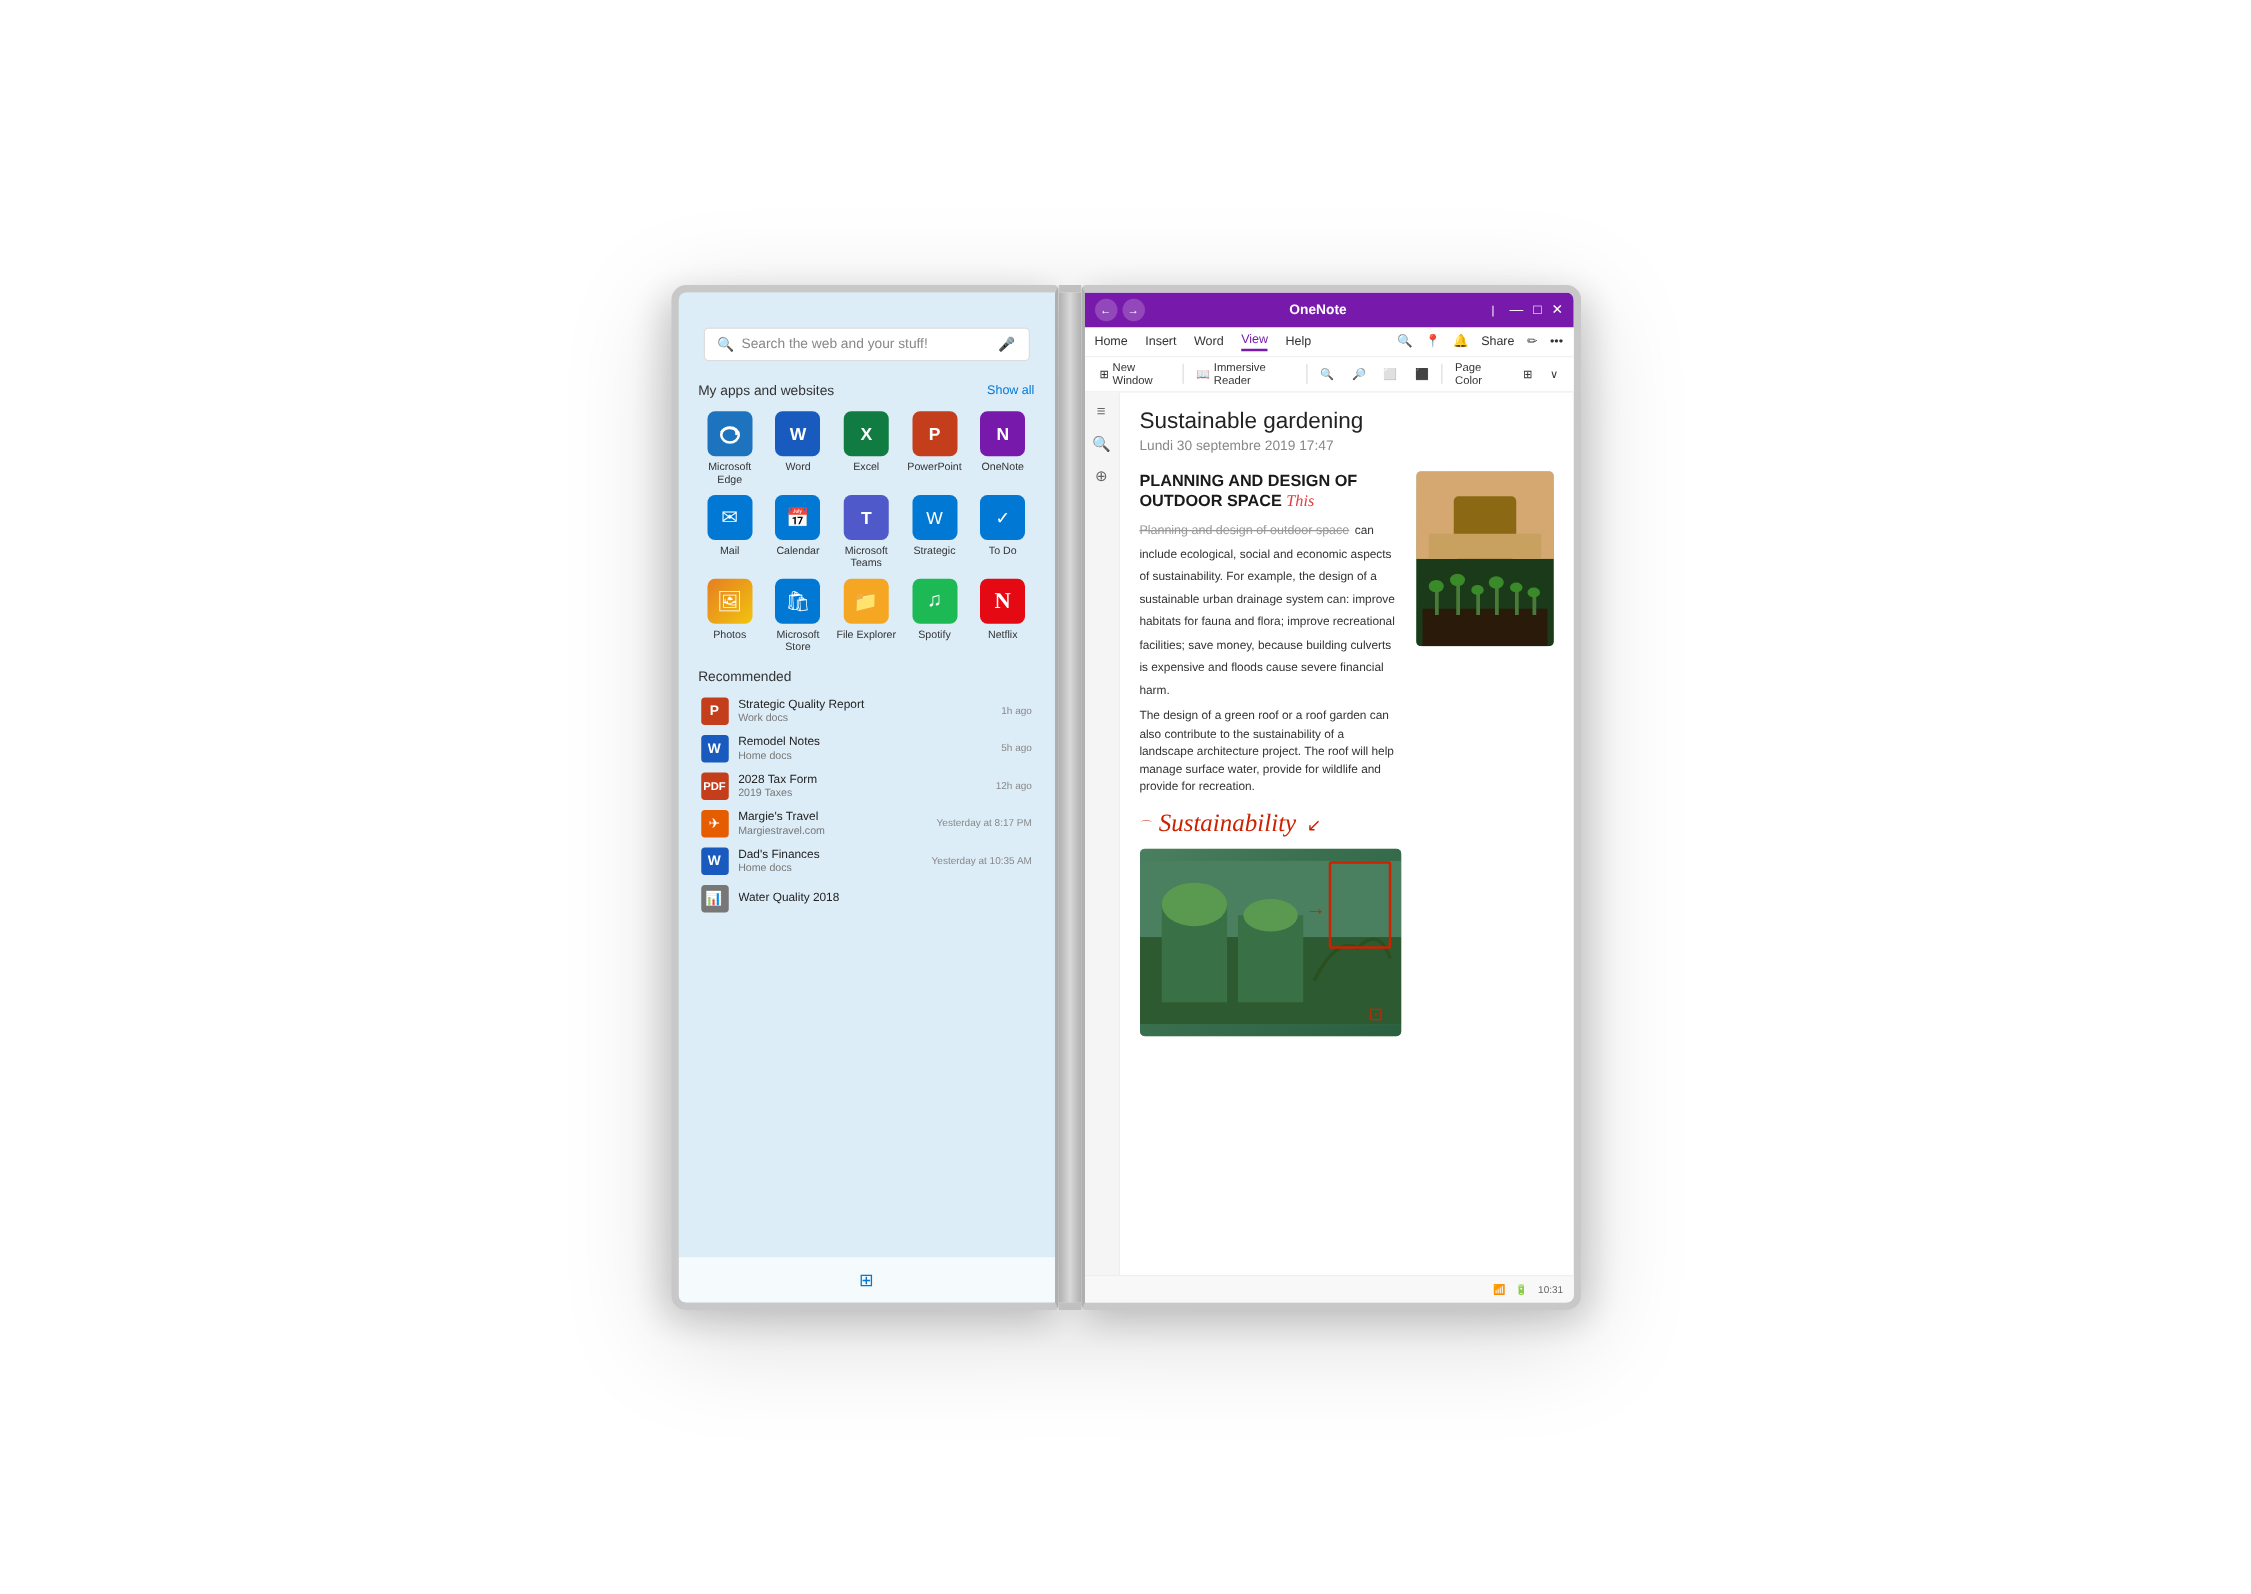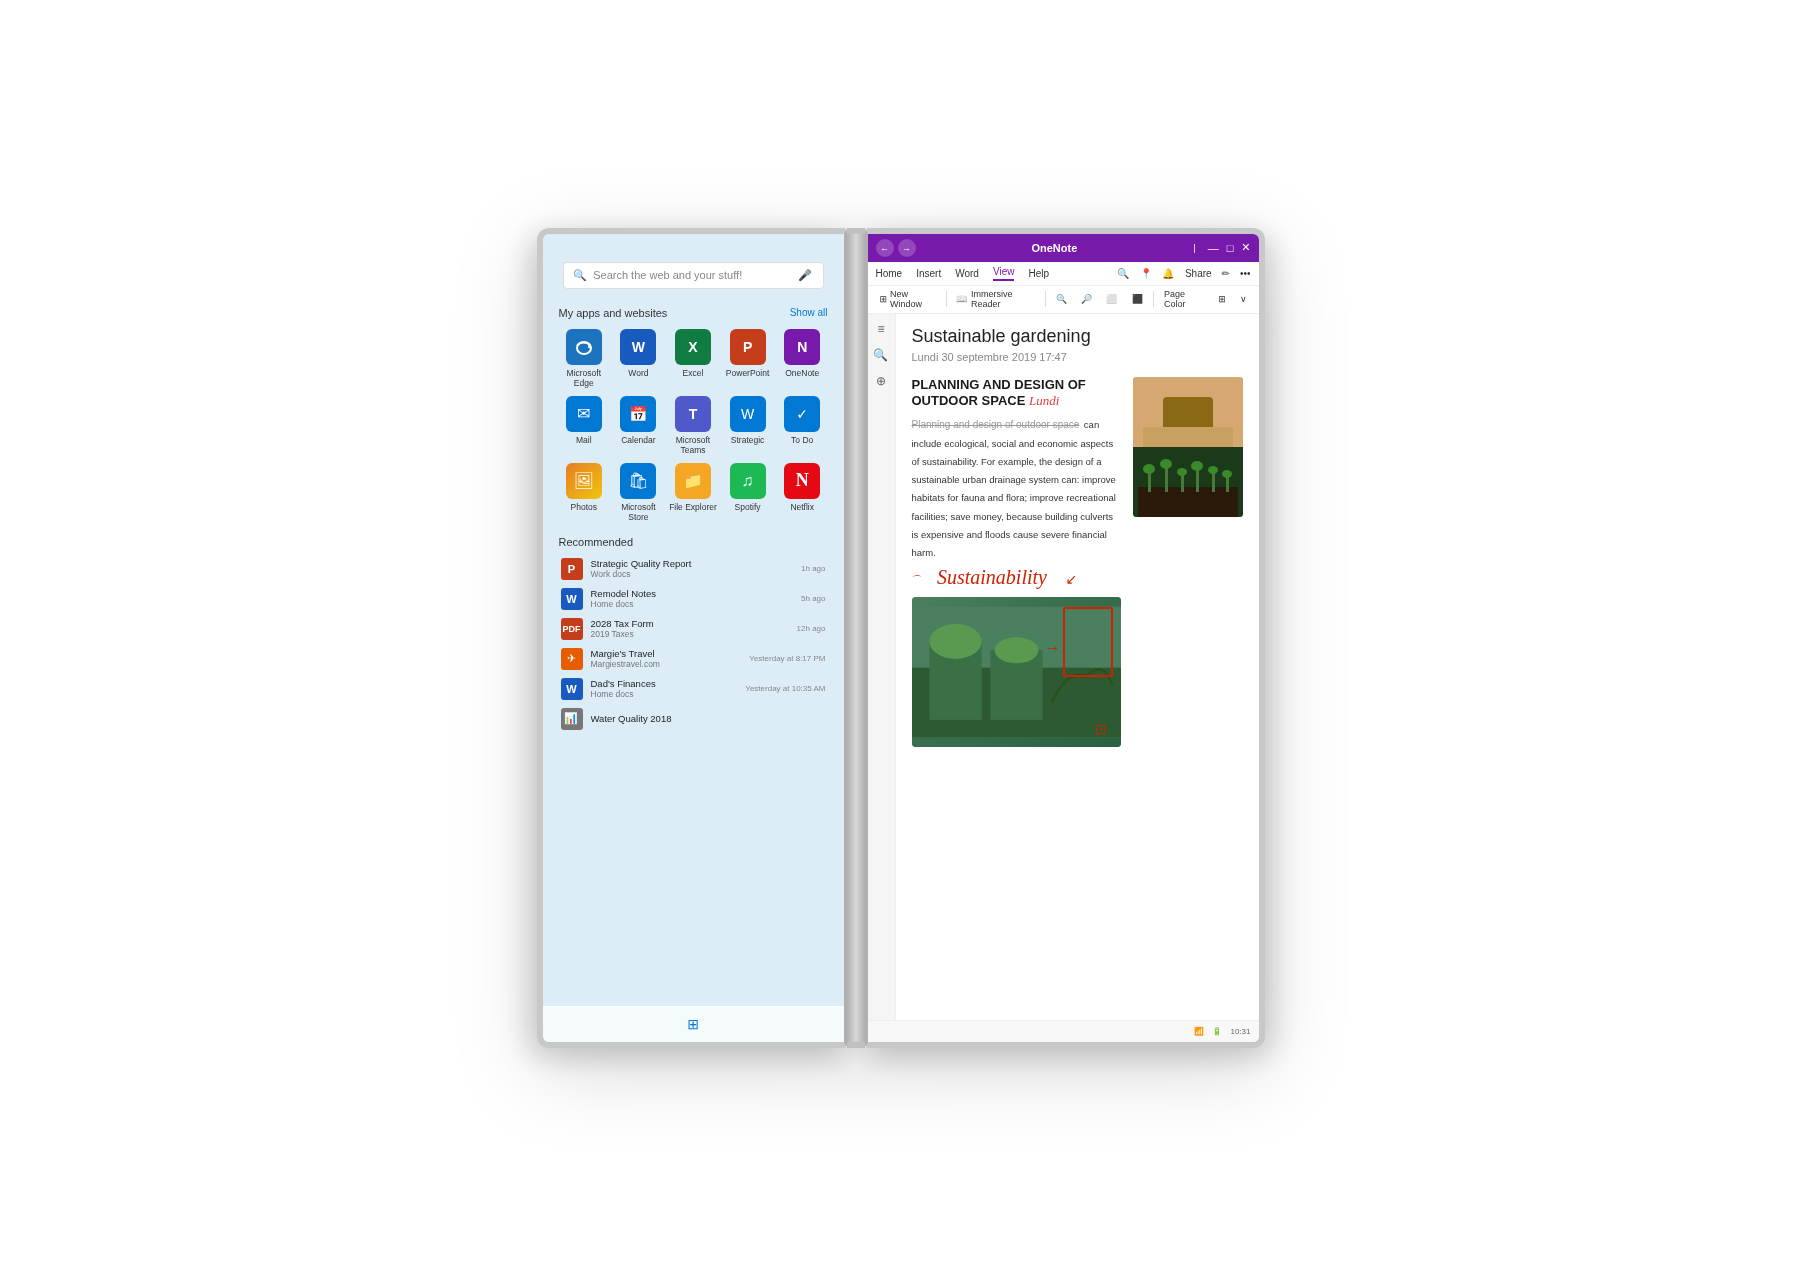--- a/index.html
+++ b/index.html
@@ -463,21 +463,21 @@
       background: linear-gradient(180deg, #4a7a4a 0%, #2a5a2a 100%);
       display: flex;
       align-items: center;
       justify-content: center;
     }
 
     .sustainability-text {
       font-family: 'Segoe Script', cursive;
       font-size: 20px;
       color: #cc2200;
-      margin: 8px 10px 4px;
+      margin: 8px 0 4px;
       font-style: italic;
     }
 
     .sustainability-arrow {
       font-size: 14px;
       color: #cc2200;
       margin-left: 4px;
     }
 
     .note-bottom-image {
@@ -773,26 +773,27 @@
           </div>
 
           <div class="onenote-content">
             <div class="note-title">Sustainable gardening</div>
             <div class="note-date">Lundi 30 septembre 2019   17:47</div>
 
             <div class="note-body-layout">
               <div class="note-text-area">
                 <div class="note-heading">
                   PLANNING AND DESIGN OF OUTDOOR SPACE
-                  <span class="note-heading this-handwriting">Lundi</span>
+                  <span class="note-heading this-handwriting">This</span>
                 </div>
                 <div style="margin-bottom:6px;">
                   <span class="note-strikethrough">Planning and design of outdoor space</span>
                   <span class="note-para" style="display:inline;font-size:9.5px;margin-top:26px;"> can include ecological, social and economic aspects of sustainability. For example, the design of a sustainable urban drainage system can: improve habitats for fauna and flora; improve recreational facilities; save money, because building culverts is expensive and floods cause severe financial harm.</span>
                 </div>
+                <div class="note-para">The design of a green roof or a roof garden can also contribute to the sustainability of a landscape architecture project. The roof will help manage surface water, provide for wildlife and provide for recreation.</div>
 
                 <div style="margin: 6px 0;">
                   <span style="font-size:11px;color:#cc2200;">⌒</span>
                   <span class="sustainability-text">Sustainability</span>
                   <span class="sustainability-arrow">↙</span>
                 </div>
 
                 <div class="note-bottom-image">
                   <div class="bottom-image-content">
 

